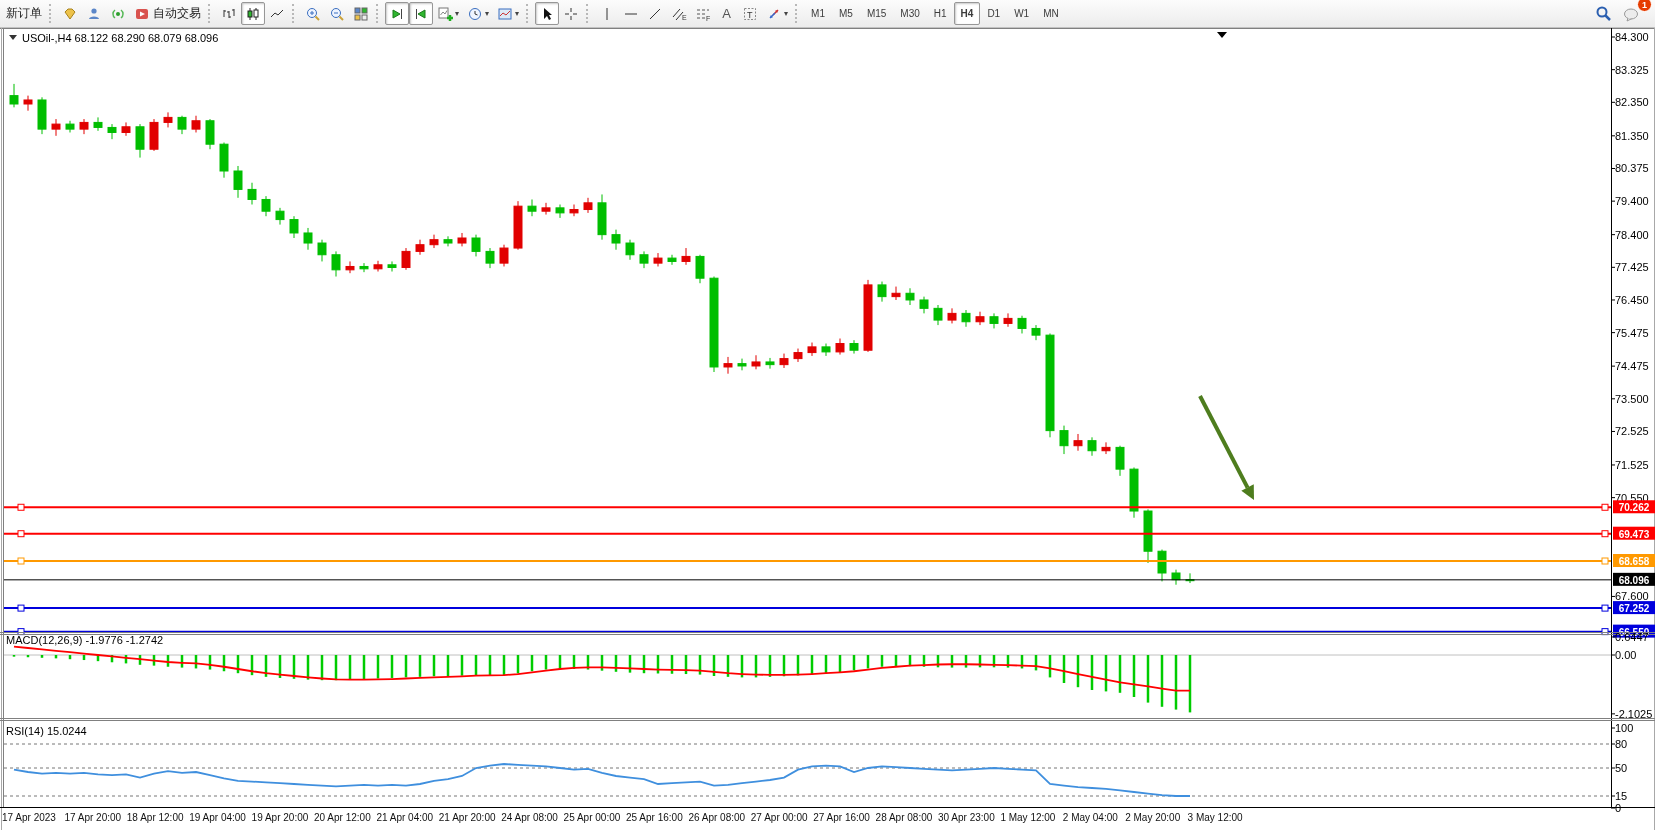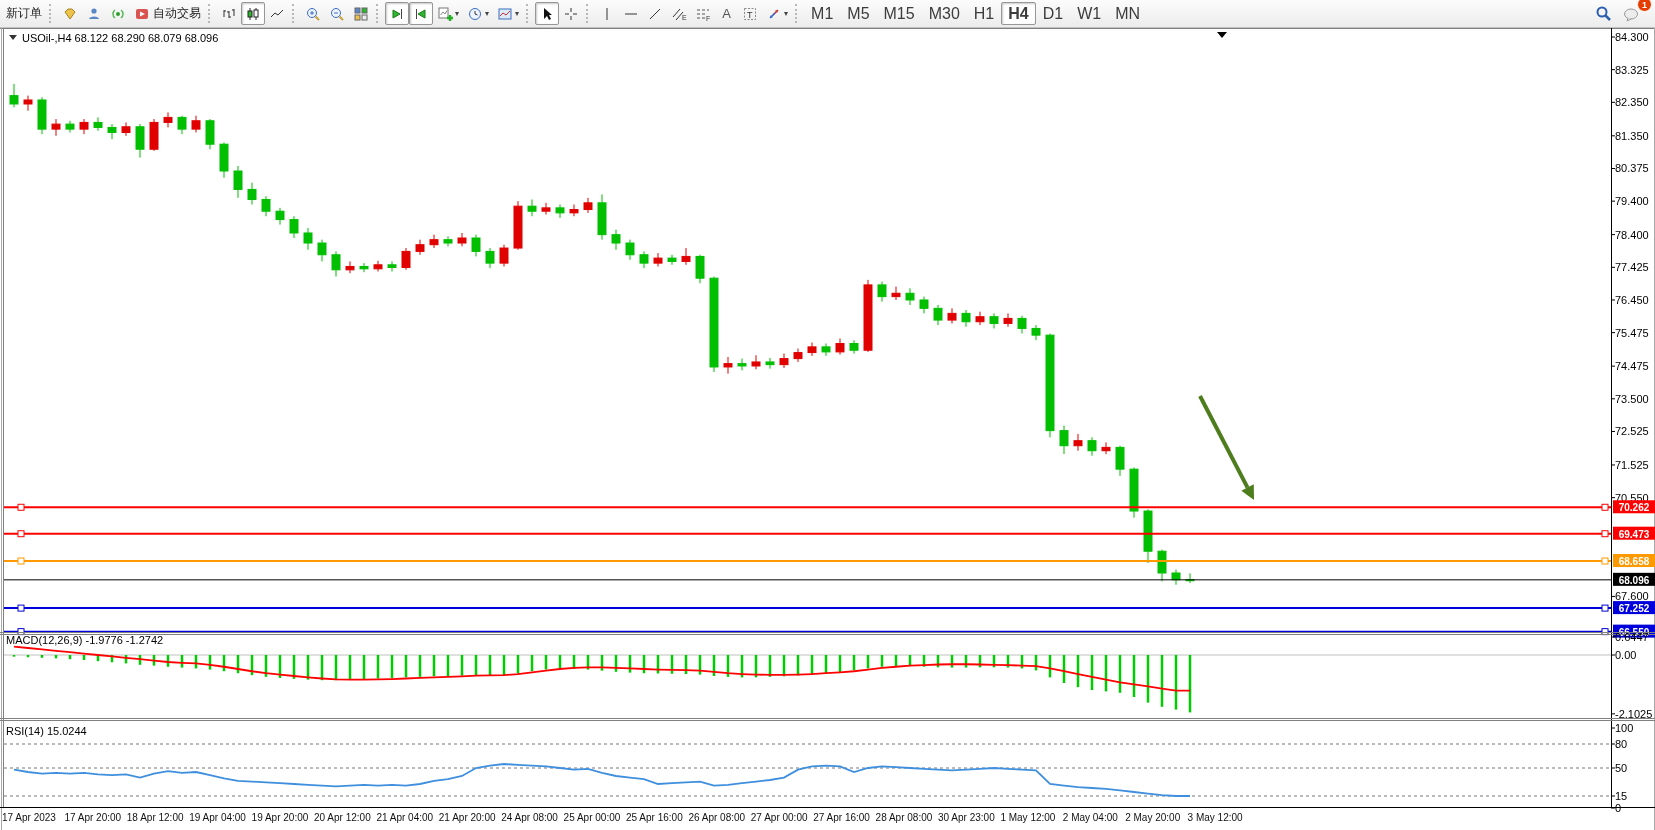--- a/index.html
+++ b/index.html
@@ -5,21 +5,21 @@
   html,body{margin:0;padding:0;background:#f5f5f5;width:1655px;height:830px;overflow:hidden;
             font-family:"Liberation Sans",sans-serif;}
   .tb{height:27px;display:flex;align-items:center;background:linear-gradient(#fcfcfc,#ececec);
       border-bottom:1px solid #c2c2c2;padding:0 2px;font-size:12px;color:#222;}
   .grip{align-self:stretch;width:4px;margin:4px 3px;border-left:2px dotted #b8b8b8;}
   .tbtn{height:23px;min-width:23px;display:flex;align-items:center;justify-content:center;
         padding:0 3px;border:1px solid transparent;border-radius:2px;background:transparent;
         font-family:"Liberation Sans",sans-serif;font-size:12px;color:#222;cursor:default;}
   .tbtn.active{border-color:#979797;background:#fff;box-shadow:inset 1px 1px 2px #c9c9c9;}
   .tbtn svg{display:block;}
-  .tf{font-size:16px;color:#3c3c3c;padding:0 6px;}
+  .tf{font-size:10px;color:#3c3c3c;padding:0 6px;}
   .tf.active{border-color:#979797;background:#fff;font-weight:bold;}
   .dd{font-size:8px;color:#444;margin-left:2px;}
   .right{margin-left:auto;display:flex;align-items:center;}
   .chatwrap{position:relative;margin-right:6px;}
   .badge{position:absolute;top:-5px;right:-6px;background:#e63c00;color:#fff;border-radius:50%;
          width:13px;height:13px;font-size:9px;font-weight:bold;display:flex;align-items:center;
          justify-content:center;border:1px solid #fff;}
   #chart-canvas{display:block;background:#fff;}
   text{font-family:"Liberation Sans",sans-serif;}
 </style>

